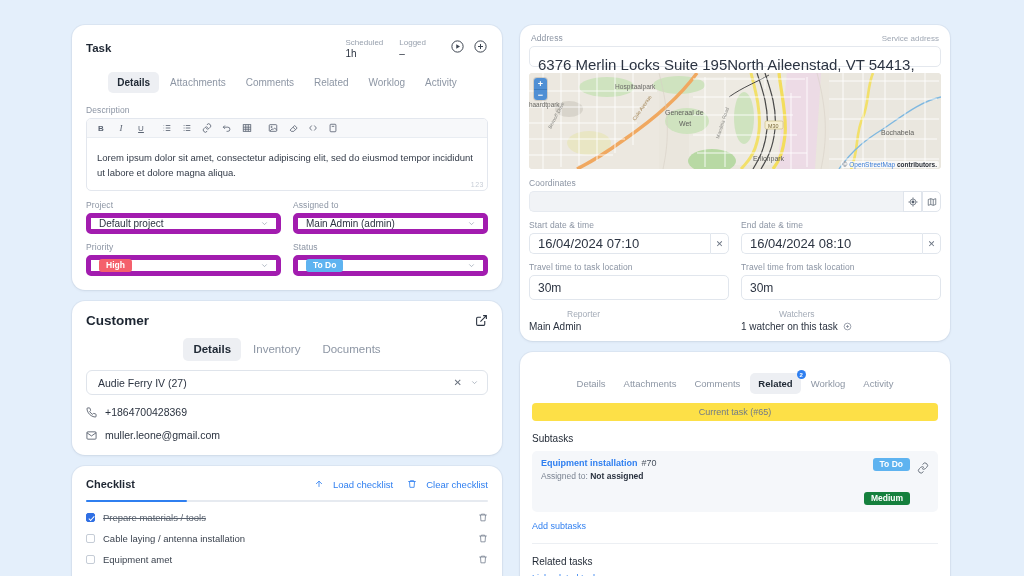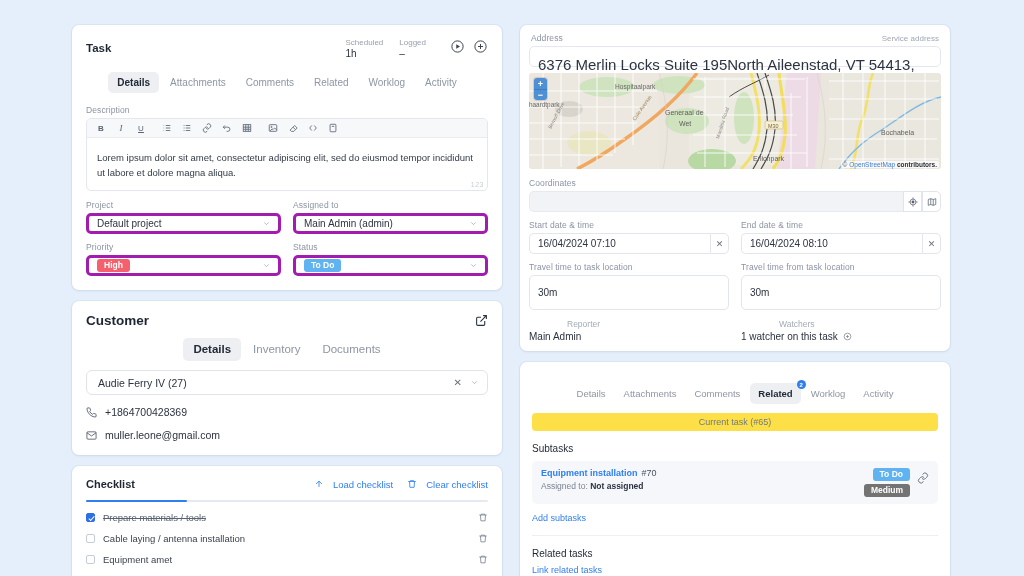--- a/index.html
+++ b/index.html
@@ -15,36 +15,36 @@
     position: absolute; inset: 0;
     background: #e4effb;
     border-radius: 14px;
   }
 
   .col-left  { position: absolute; left: 72px;  top: 25px; width: 430px; }
   .col-right { position: absolute; left: 520px; top: 25px; width: 430px; }
 
   .card {
     background: #fff;
-    border-radius: 7px;
+    border-radius: 13px;
     box-shadow: 0 1px 3px rgba(16,32,60,.07), 0 0 0 1px rgba(16,32,60,.035);
   }
 
   
   .field-label {
     font-size: 8.5px; color: #8b94a3; letter-spacing:.1px;
     margin-bottom: 3px; display:block;
   }
   .input {
-    height: 35px; border: 1px solid #e1e6ed; border-radius: 5px;
-    background: #fff; font-size: 10px; color: #2c3442;
+    height: 25px; border: 1px solid #e1e6ed; border-radius: 5px;
+    background: #fff; font-size: 12px; color: #2c3442;
     display: flex; align-items: center; padding: 0 8px; width: 100%;
   }
   .select {
-    height: 21px; border: 3px solid #a21caf; border-radius: 5px;
+    height: 21px; border: 5px solid #a21caf; border-radius: 5px;
     background: #fff; font-size: 10px; color: #2c3442;
     display:flex; align-items:center; justify-content:space-between;
     padding: 0 7px 0 8px; width:100%;
   }
   .chev { width:9px; height:9px; color:#9aa4b2; flex:none; }
   .row2 { display:flex; gap: 12px; }
   .row2 > div { flex: 1; min-width: 0; }
   .pill {
     display:inline-block; font-size:8.5px; color:#fff; font-weight:700;
     border-radius:3px; padding: 2px 7px 2.5px; line-height:1;
@@ -157,21 +157,21 @@
   .coord-btn {
     width:19px; height:21px; border:1px solid #e0e5ec; background:#fff;
     display:flex; align-items:center; justify-content:center; color:#56606e;
   }
   .coord-btn:last-child { border-radius:0 5px 5px 0; }
   .coord-btn svg { width:10px; height:10px; }
 
   .dt-input { display:flex; }
   .dt-input .box {
     flex:1; height:21px; border:1px solid #e1e6ed; border-right:none; border-radius:5px 0 0 5px;
-    display:flex; align-items:center; padding:0 8px; font-size:10px; color:#2c3442;
+    display:flex; align-items:center; padding:0 8px; font-size:13px; color:#2c3442;
   }
   .dt-input .clr {
     width:19px; height:21px; border:1px solid #e1e6ed; border-radius:0 5px 5px 0; background:#fff;
     display:flex; align-items:center; justify-content:center; color:#6b7482; font-size:9px;
   }
   .mt8 { margin-top: 8px; }
   .ro-label { font-size:8.5px; color:#a3abb7;margin-left:38px; }
   .ro-val { font-size:10px; color:#2b3340; margin-top:2px; display:flex; align-items:center; gap:5px;}
   .ro-val svg { width:9px; height:9px; color:#7d8694; }
 
@@ -616,21 +616,21 @@
         <div class="item-l1">
           <a href="#">Equipment installation</a><span class="num">#70</span>
         </div>
         <div class="item-l2">
           <span>Assigned to:</span>
           <b>Not assigned</b>
         </div>
       </div>
       <div class="item-badges">
         <span class="pill" id="subtask-status" style="background: rgb(94, 179, 240);">To Do</span>
-        <span class="pill" id="subtask-priority" style="background: #737373;">Medium</span>
+        <span class="pill" id="subtask-priority" style="background: #15803d; margin-top: 18px;">Medium</span>
       </div>
       <svg class="link-icon" viewBox="0 0 24 24" fill="none" stroke="currentColor" stroke-width="1.8">
           <path d="M10 13a5 5 0 007 0l2-2a5 5 0 10-7-7l-1 1"></path>
           <path d="M14 11a5 5 0 00-7 0l-2 2a5 5 0 107 7l1-1"></path>
         </svg>
     </div>
     <div class="add-link">Add subtasks</div>
 
     <div class="divider"></div>
     <div class="sec-title">Related tasks</div>

